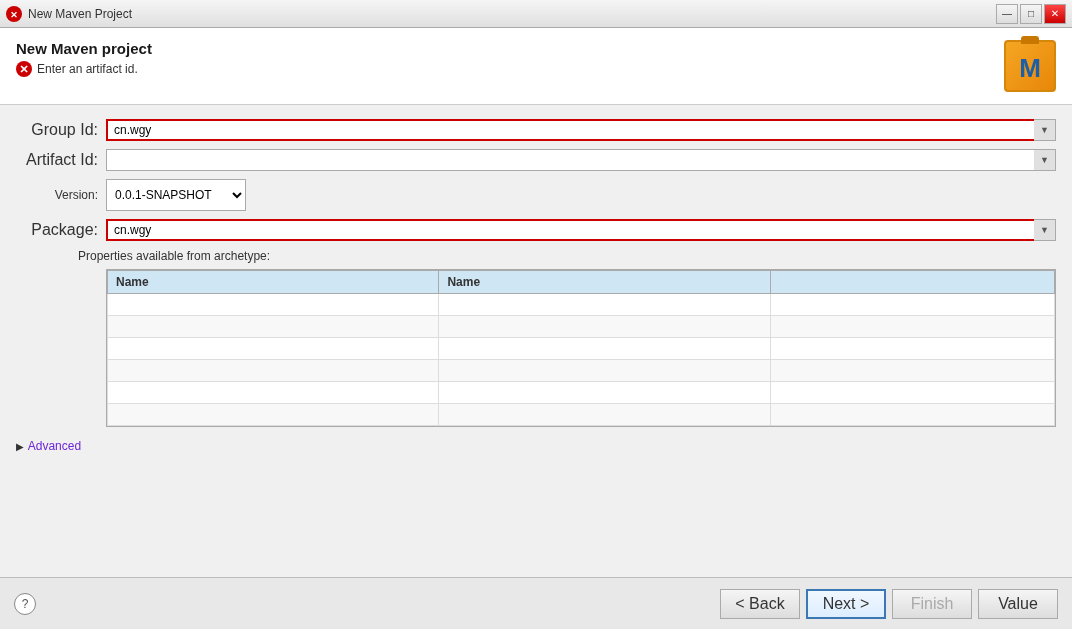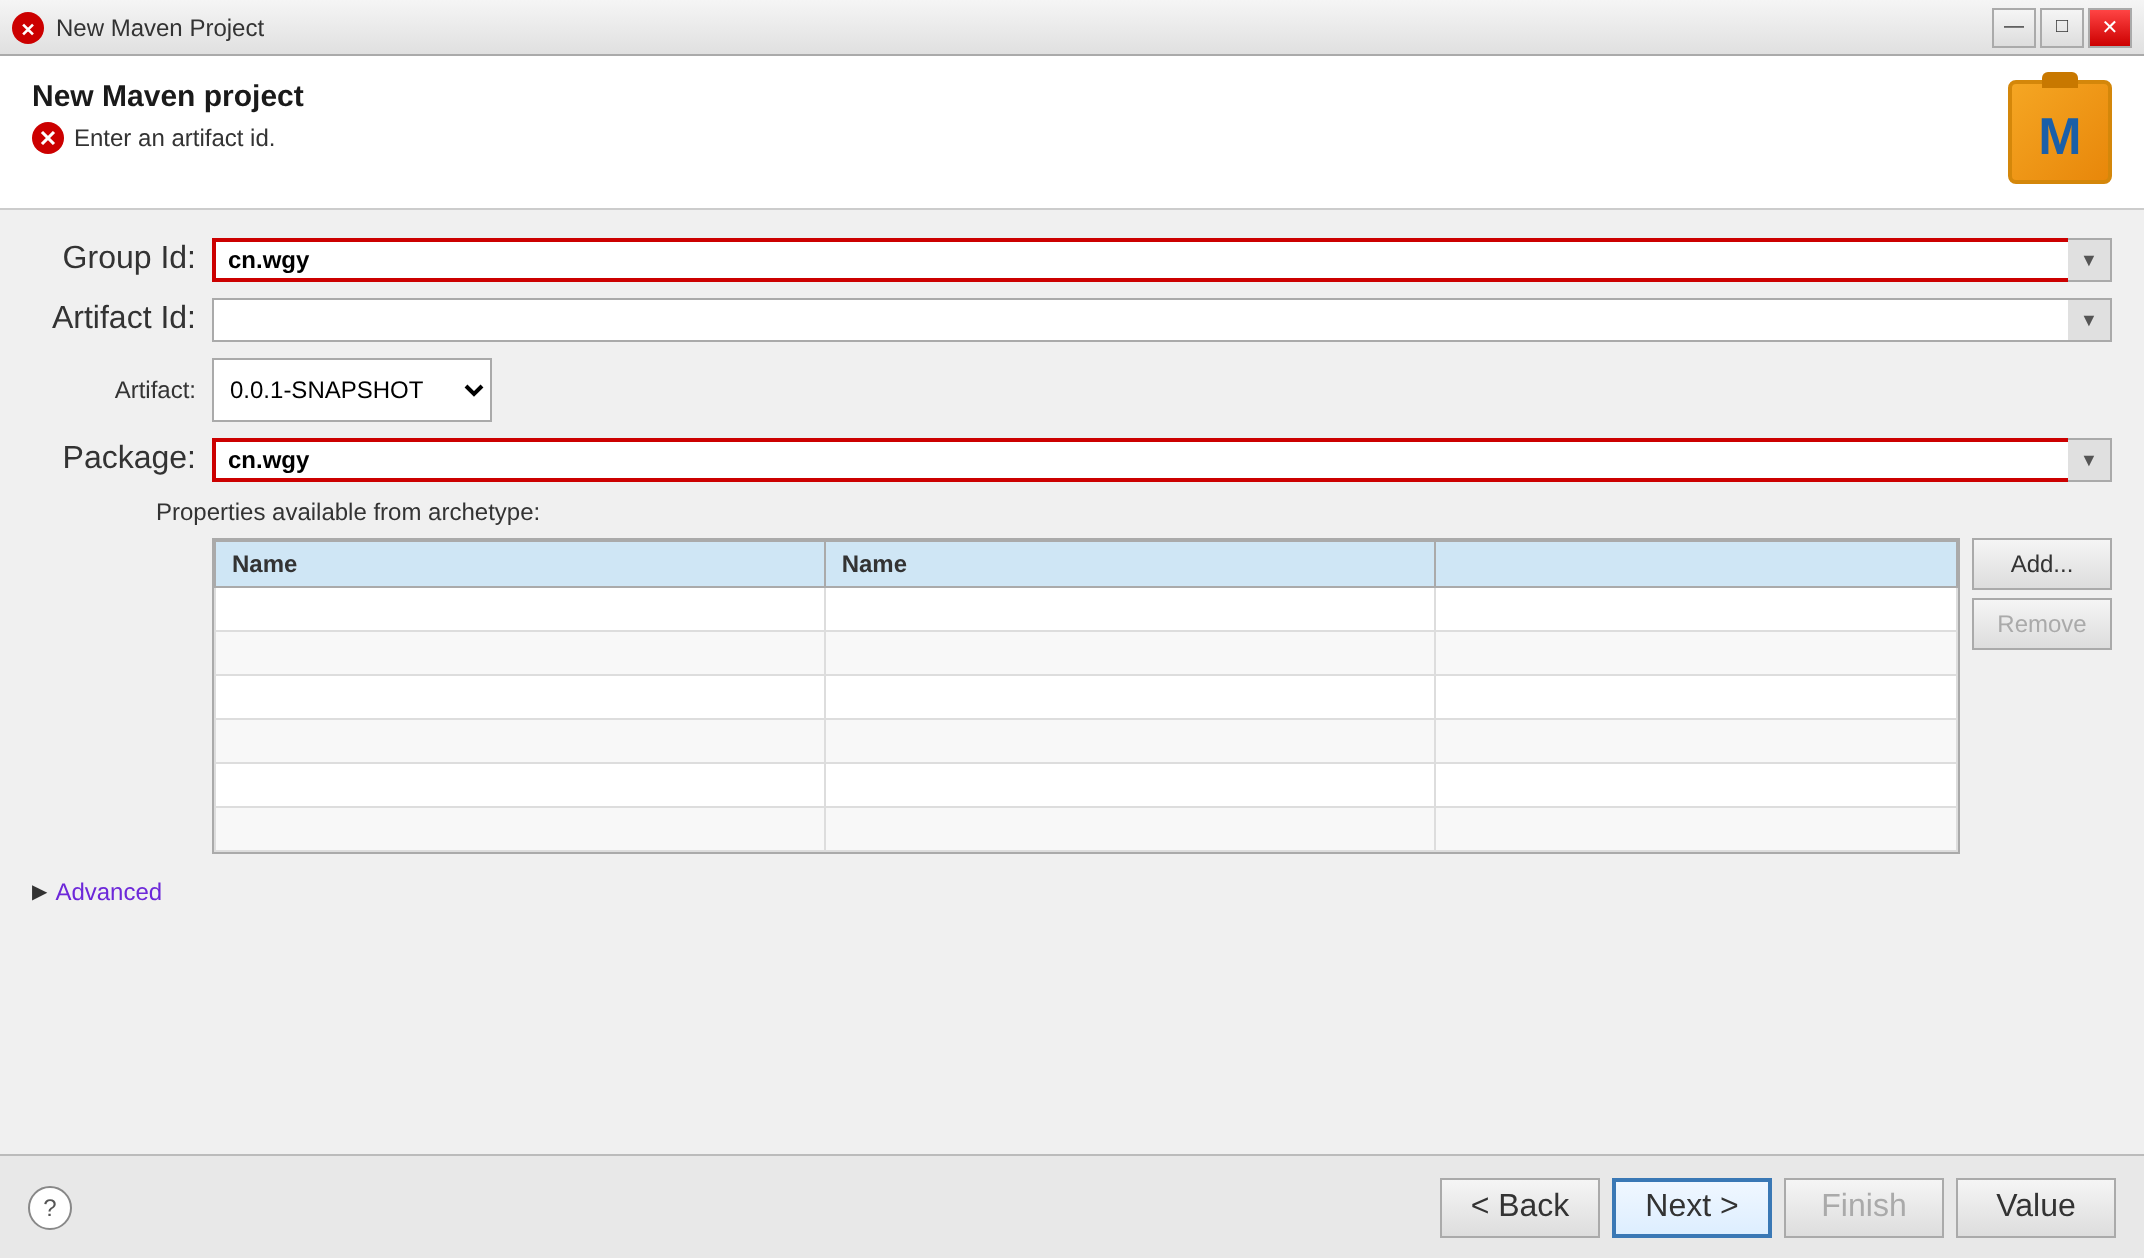--- a/index.html
+++ b/index.html
@@ -157,21 +157,20 @@
       align-items: center;
     }
     .form-input {
       width: 100%;
       height: 22px;
       border: 1px solid #aaa;
       padding: 2px 6px;
       font-size: 12px;
       background: white;
       outline: none;
-      font-weight: bold;
     }
     .form-input.highlighted {
       border: 2px solid #cc0000;
     }
     .dropdown-arrow {
       position: absolute;
       right: 0;
       top: 0;
       bottom: 0;
       width: 22px;
@@ -392,21 +391,21 @@
 
     <div class="form-row">
       <label class="form-label">Artifact Id:</label>
       <div class="form-input-wrap">
         <input class="form-input" type="text" value="" style="padding-right: 24px;">
         <div class="dropdown-arrow">▼</div>
       </div>
     </div>
 
     <div class="version-row">
-      <label class="version-label">Artifact:</label>
+      <label class="version-label">Version:</label>
       <div class="version-select-wrap">
         <select class="version-select">
           <option>0.0.1-SNAPSHOT</option>
         </select>
       </div>
     </div>
 
     <div class="form-row">
       <label class="form-label">Package:</label>
       <div class="form-input-wrap">
@@ -453,24 +452,20 @@
                 <td></td>
                 <td></td>
               </tr>
             <tr>
                 <td></td>
                 <td></td>
                 <td></td>
               </tr>
           </tbody>
         </table>
-      </div>
-      <div class="table-buttons">
-        <button class="table-btn">Add...</button>
-        <button class="table-btn" disabled="">Remove</button>
       </div>
     </div>
 
     <div class="advanced-row">
       <span class="advanced-arrow">▶</span>
       <span class="advanced-label">Advanced</span>
     </div>
 
   </div>
 

